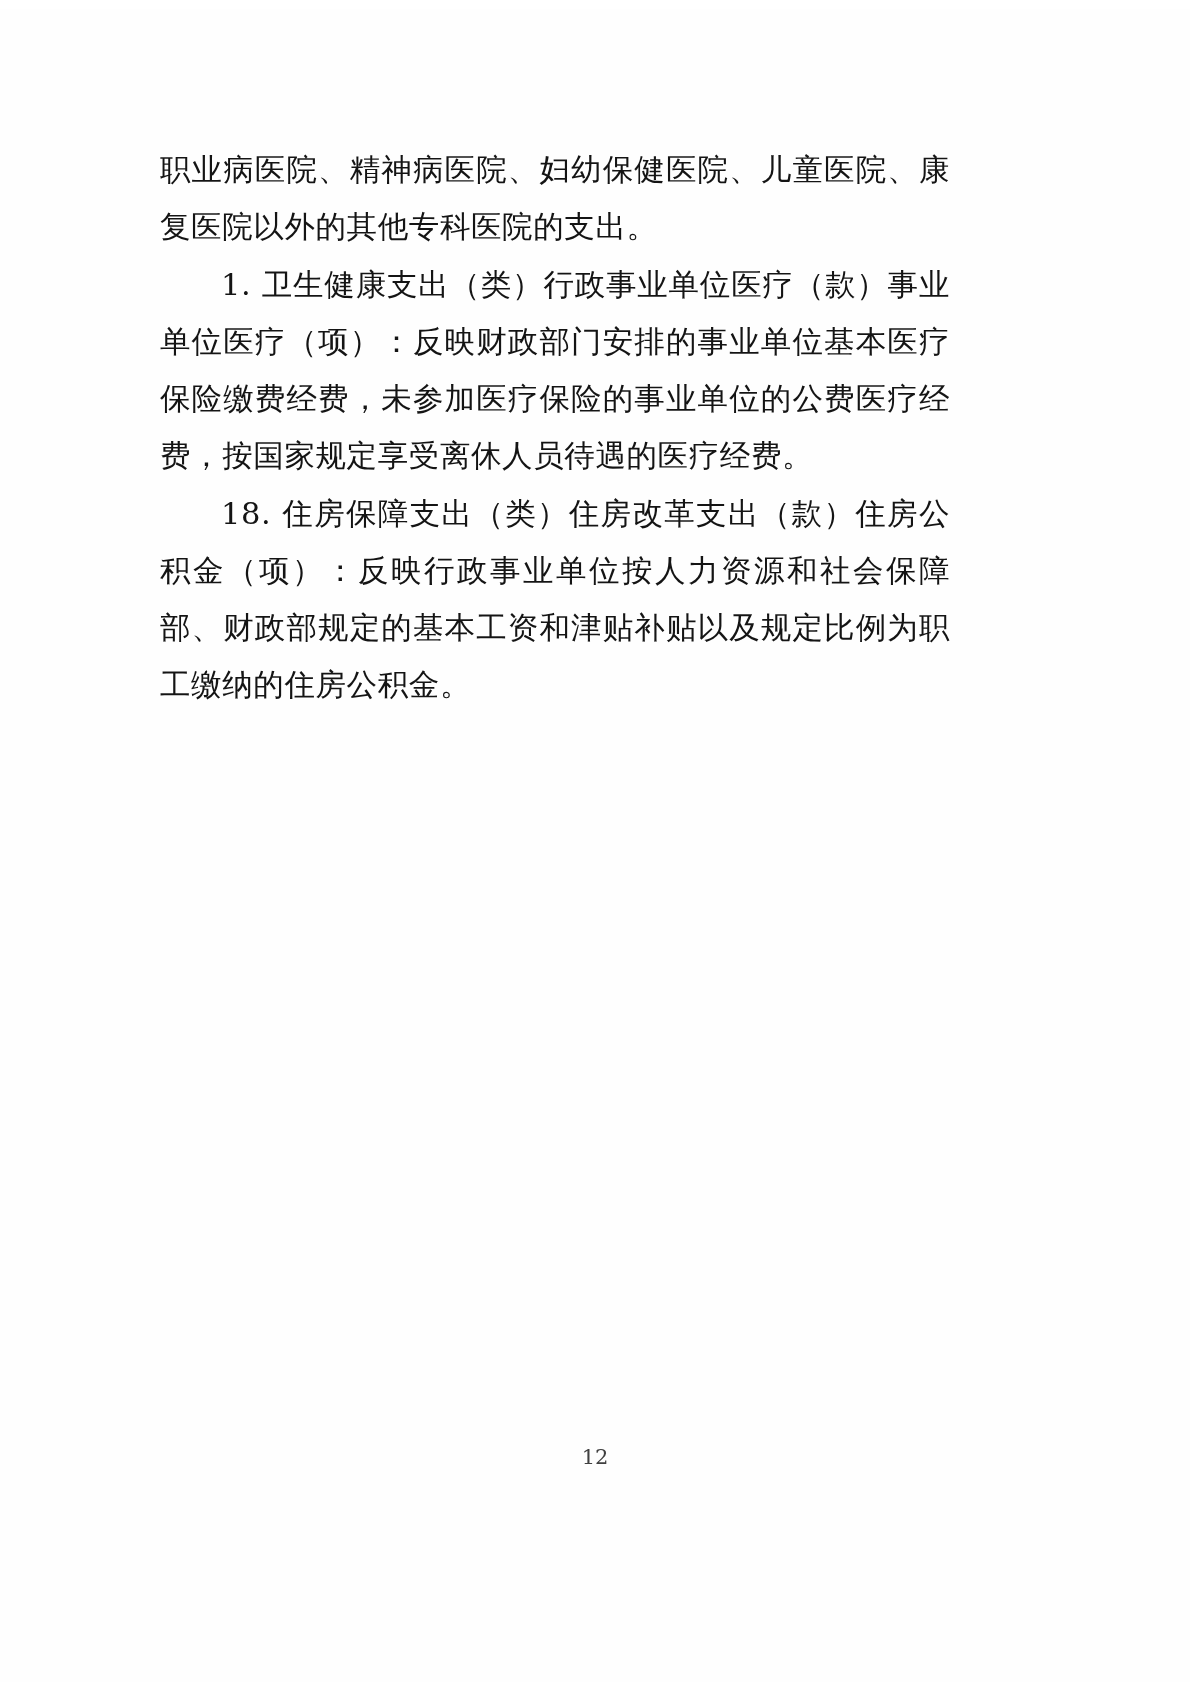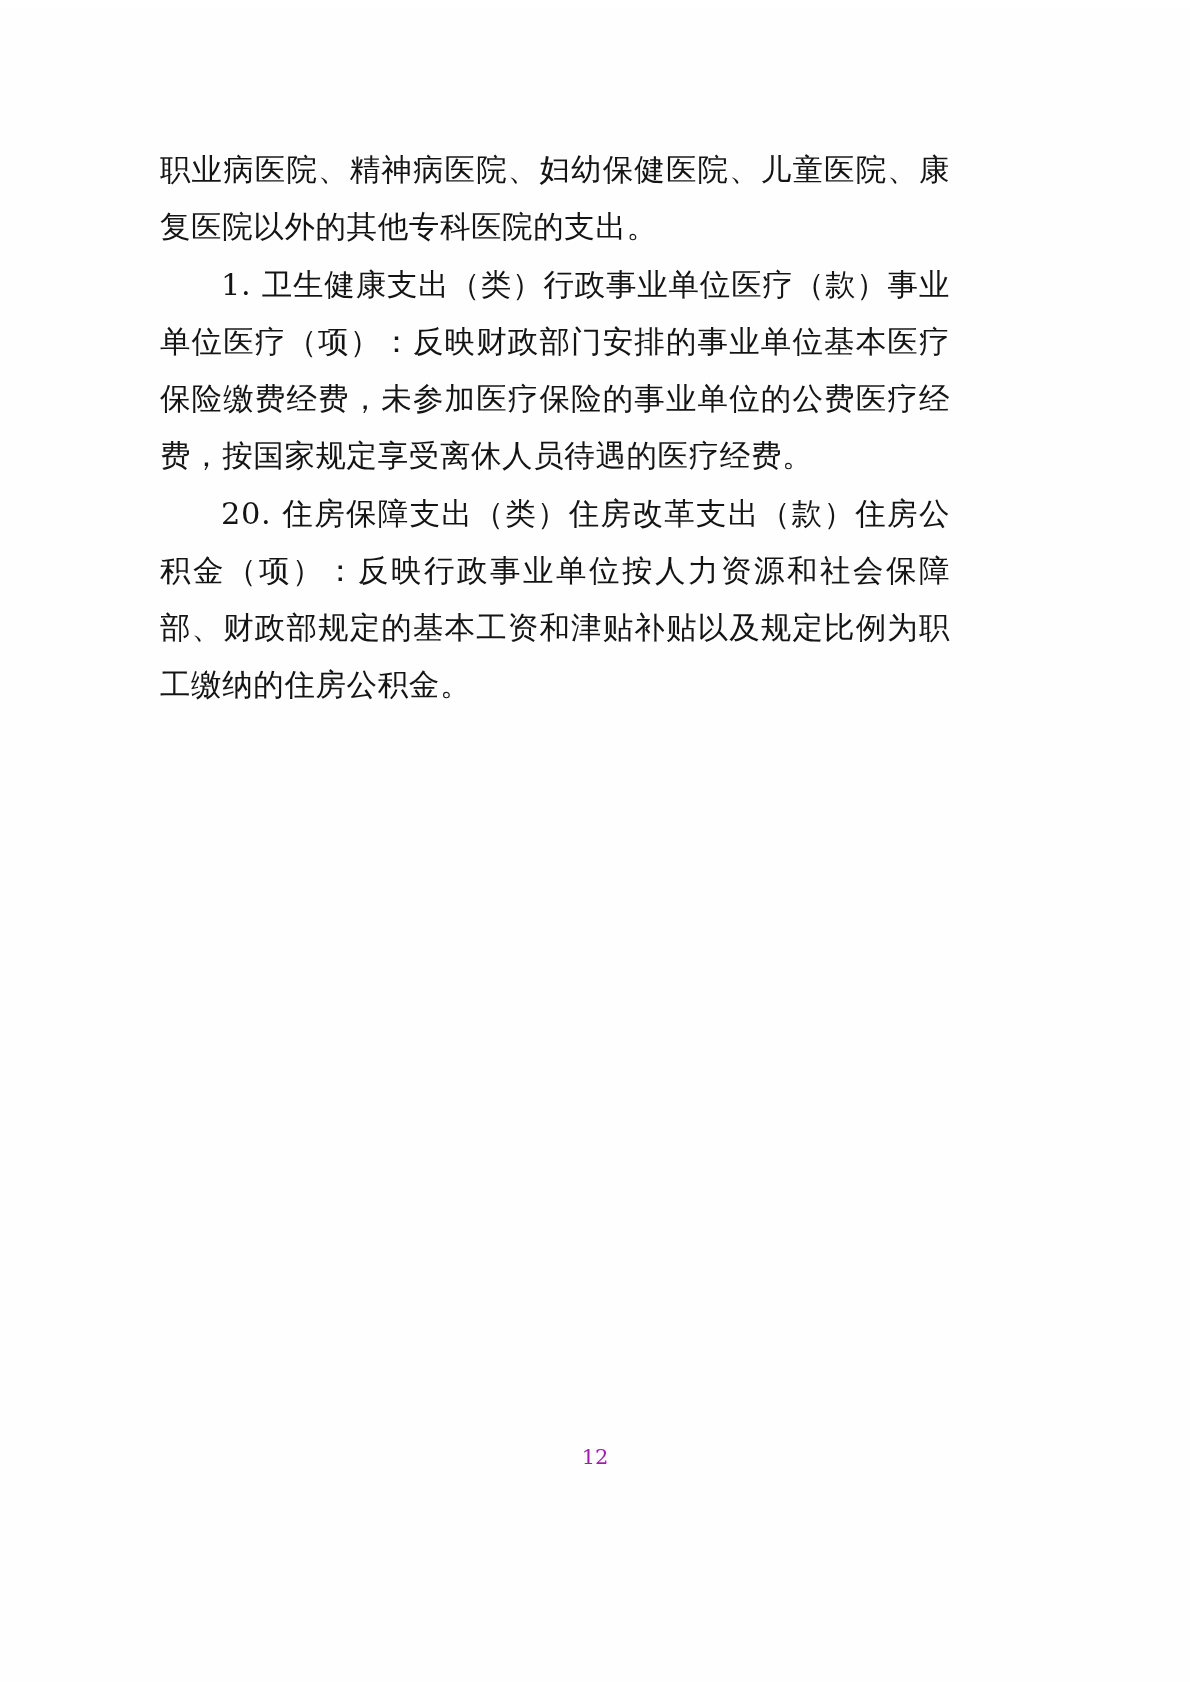--- a/index.html
+++ b/index.html
@@ -39,29 +39,29 @@
     text-indent: 61px;
   }
   .page-number {
     position: absolute;
     left: 0;
     right: 0;
     top: 1436px;
     text-align: center;
     font-size: 21px;
     font-family: "DejaVu Serif", "Liberation Serif", serif;
-    color: #a21caf;
+    color: #404040;
   }
 </style>
 </head>
 <body>
 
 <div class="page">
 
   <div class="content">
     <p class="para">职业病医院、精神病医院、妇幼保健医院、儿童医院、康复医院以外的其他专科医院的支出。</p>
     <p class="para indent">1. 卫生健康支出（类）行政事业单位医疗（款）事业单位医疗（项）：反映财政部门安排的事业单位基本医疗保险缴费经费，未参加医疗保险的事业单位的公费医疗经费，按国家规定享受离休人员待遇的医疗经费。</p>
-    <p class="para indent">20. 住房保障支出（类）住房改革支出（款）住房公积金（项）：反映行政事业单位按人力资源和社会保障部、财政部规定的基本工资和津贴补贴以及规定比例为职工缴纳的住房公积金。</p>
+    <p class="para indent">18. 住房保障支出（类）住房改革支出（款）住房公积金（项）：反映行政事业单位按人力资源和社会保障部、财政部规定的基本工资和津贴补贴以及规定比例为职工缴纳的住房公积金。</p>
   </div>
 
   <div class="page-number">12</div>
 
 </div>
 
 </body></html>

